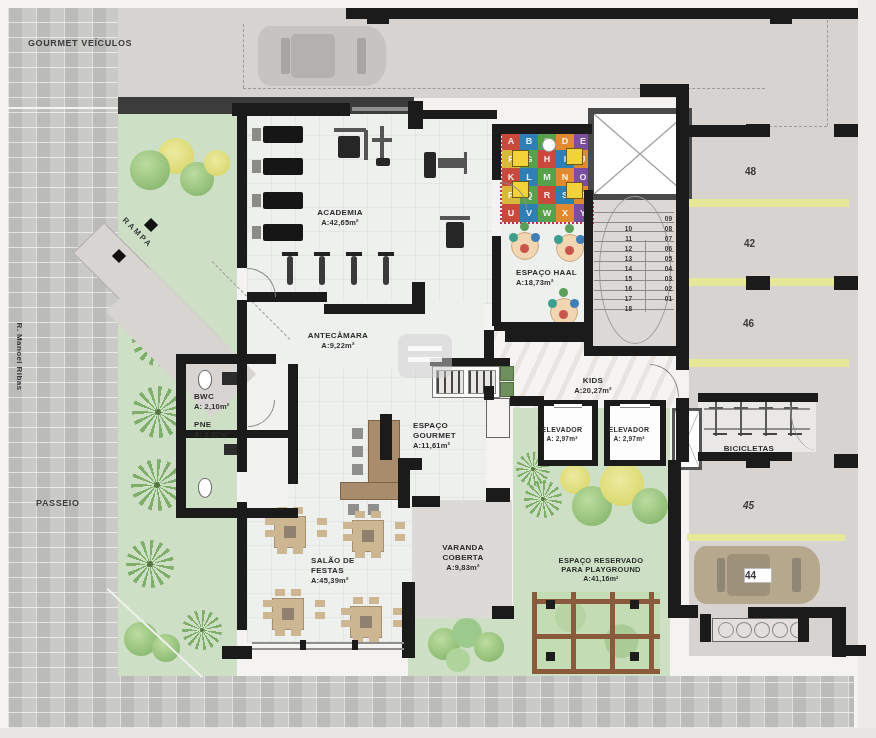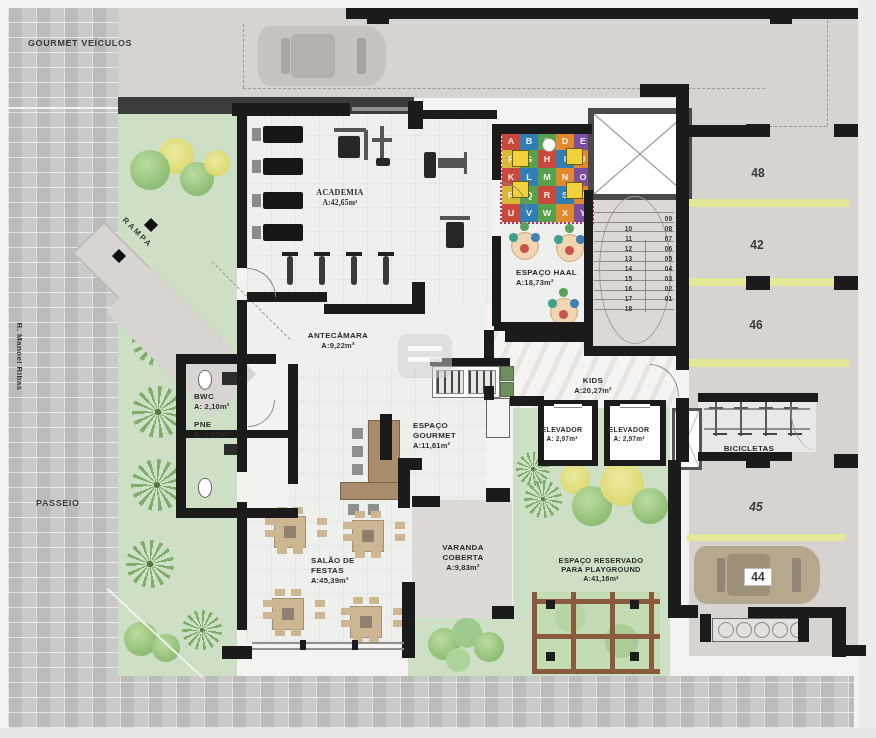--- a/index.html
+++ b/index.html
@@ -24,21 +24,21 @@
   .gline{position:absolute;background:#8f8f8d;}
   .ydiv{position:absolute;background:#e7e897;}
   .dash{position:absolute;border-top:1px dashed #9a9a98;}
   .dashv{position:absolute;border-left:1px dashed #9a9a98;}
   
   .rlabel{position:absolute;text-align:center;font-weight:700;font-size:8px;line-height:1.25;
           letter-spacing:.3px;color:#2d2d2d;}
   .rlabel .ar{display:block;font-size:7.5px;font-weight:700;letter-spacing:.2px;}
   .la{text-align:left;}
   .sitelbl{position:absolute;font-weight:700;font-size:9px;letter-spacing:.6px;color:#3b3b3b;}
-  .pnum{position:absolute;font-weight:700;font-size:12px;color:#3a3a3a;text-align:center;width:26px;}
+  .pnum{position:absolute;font-weight:700;font-size:10px;color:#3a3a3a;text-align:left;width:26px;}
   
   .treads{position:absolute;background:repeating-linear-gradient(180deg,#8a8a88 0 1px,transparent 1px 9.7px);}
   .stepcol{position:absolute;display:flex;flex-direction:column;justify-content:space-between;}
   .stepcol span{font-size:6.5px;font-weight:700;color:#333;text-align:right;line-height:1;}
   .ellipse{position:absolute;border:1px solid #9d9d9b;border-radius:50%;}
   
   .mat{position:absolute;display:grid;grid-template-columns:repeat(5,1fr);border:2px dotted #b35;}
   .mat span{display:flex;align-items:center;justify-content:center;font-size:9px;font-weight:700;
             color:rgba(255,255,255,.88);}
   .mat span:nth-child(10n+1){background:#c94a3c;}
@@ -392,21 +392,21 @@
   <div class="w" style="left:746px;top:454px;width:24px;height:14px;"></div>
   <div class="w" style="left:834px;top:454px;width:24px;height:14px;"></div>
   <div class="w" style="left:698px;top:393px;width:120px;height:9px;"></div>
   <div class="w" style="left:698px;top:452px;width:94px;height:9px;"></div>
 
   <div class="arc" style="left:247px;top:268px;width:28px;height:28px;border-radius:0 100% 0 0;border-width:1px 1px 0 0;border-style:solid;"></div>
   <div class="arc" style="left:248px;top:400px;width:26px;height:26px;border-radius:0 0 100% 0;border-width:0 1px 1px 0;border-style:solid;"></div>
   <div class="arc" style="left:500px;top:182px;width:26px;height:26px;border-radius:0 100% 0 0;border-width:1px 1px 0 0;border-style:solid;"></div>
   <div class="arc" style="left:650px;top:364px;width:28px;height:32px;border-radius:0 100% 0 0;border-width:1px 1px 0 0;border-style:solid;"></div>
 
-  <div class="rlabel" style="left:300px;top:188px;width:80px;font-family:Liberation Serif, serif;">
+  <div class="rlabel" style="left:300px;top:208px;width:80px;">
     <span>ACADEMIA</span>
     <span class="ar">A:42,65m²</span>
   </div>
   <div class="rlabel la" style="left:516px;top:268px;width:70px;">
     <span>ESPAÇO HAAL</span>
     <span class="ar">A:18,73m²</span>
   </div>
   <div class="rlabel" style="left:298px;top:331px;width:80px;">
     <span>ANTECÂMARA</span>
     <span class="ar">A:9,22m²</span>

